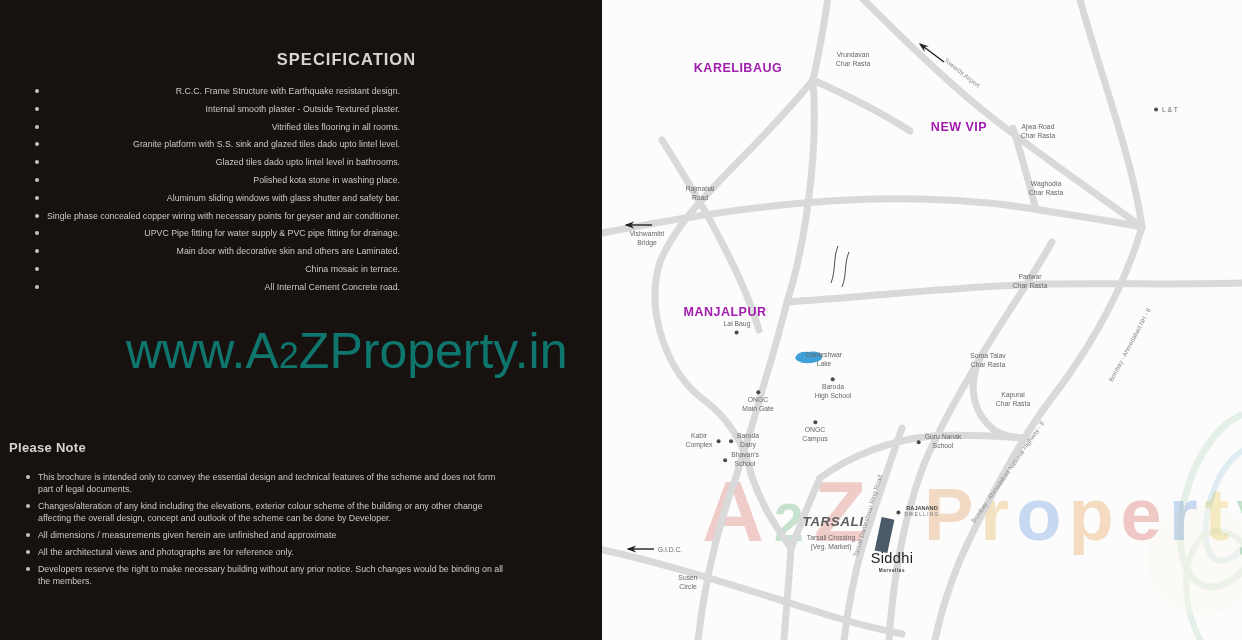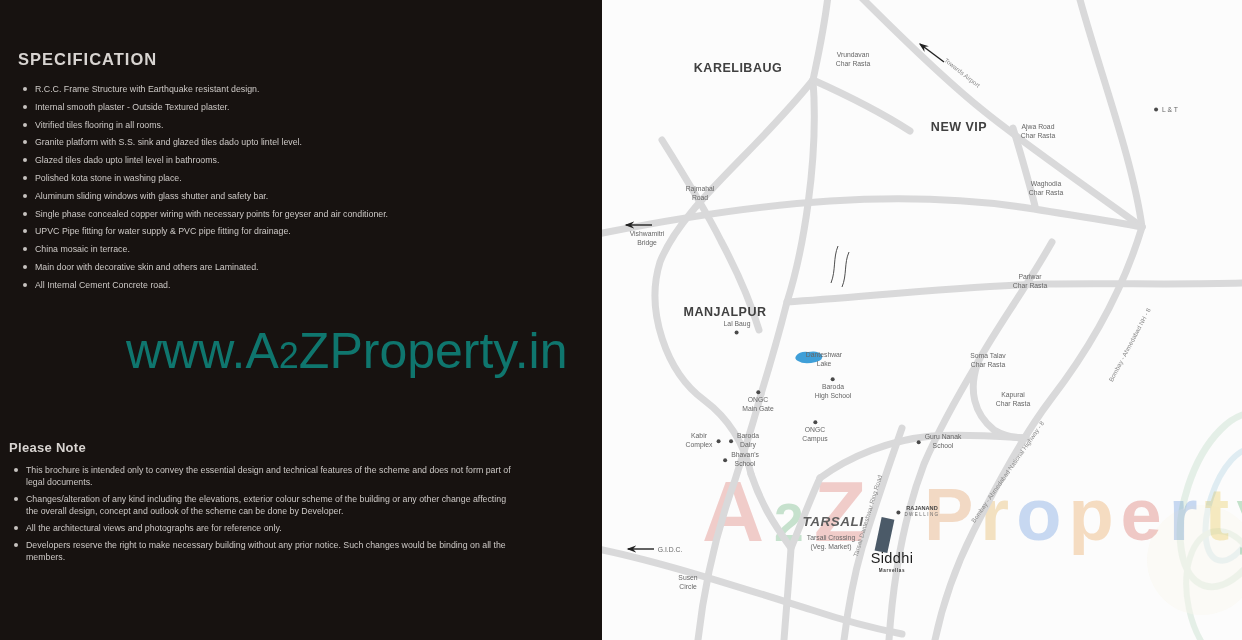--- a/index.html
+++ b/index.html
@@ -1,23 +1,23 @@
 <!DOCTYPE html>
 <html><head>
 <meta charset="utf-8">
 <style>
   html,body{margin:0;padding:0;background:#333;}
   #page{position:relative;width:1242px;height:640px;overflow:hidden;
         font-family:"Liberation Sans",sans-serif;background:#fcfcfc;}
 
   
   .left-panel{position:absolute;left:0;top:0;width:602px;height:640px;background:#171210;}
-  .spec{position:absolute;left:18px;top:50px;}
+  .spec{position:absolute;left:18px;top:50px;text-align:right;}
   .spec h1{margin:0 0 14px 0;font-size:16.5px;font-weight:700;color:#d8d4d1;letter-spacing:1px;}
-  .dark-list{list-style:none;margin:4px;padding:0;}
+  .dark-list{list-style:none;margin:16px;padding:0;}
   .dark-list li{position:relative;padding-left:13px;font-size:8.8px;line-height:12px;color:#cdc9c6;}
   .spec .dark-list li{margin-bottom:5.8px;}
   .dark-list li::before{content:"";position:absolute;left:1px;top:4px;width:4px;height:4px;
         border-radius:50%;background:#c6c2bf;}
   .notes{position:absolute;left:9px;top:440px;width:512px;}
   .notes h2{margin:0 0 9px 0;font-size:13px;font-weight:700;color:#d8d4d1;letter-spacing:.3px;}
   .notes .dark-list li{margin-bottom:5px;max-width:505px;}
 
   
   .wm-left{position:absolute;left:126px;top:322px;z-index:6;font-size:50px;color:#0f766e;
@@ -30,21 +30,21 @@
 
   
   .wm-map{position:absolute;z-index:1;font-weight:700;white-space:nowrap;}
   .wm-a2z{left:100px;top:462px;font-size:86px;letter-spacing:10px;opacity:.28;text-align:right;}
   .wm-prop{left:322px;top:472px;font-size:74px;letter-spacing:7px;opacity:.30;}
 
   
   .map-labels{position:absolute;left:0;top:0;width:640px;height:640px;z-index:3;}
   .map-label{position:absolute;transform:translate(-50%,-50%);font-size:6.8px;line-height:1.3;
         color:#666;text-align:center;white-space:nowrap;}
-  .map-label.area{font-weight:700;font-size:12.5px;color:#404040;letter-spacing:.5px;}
+  .map-label.area{font-weight:700;font-size:12.5px;color:#a21caf;letter-spacing:.5px;}
   .map-label.area.lg{font-size:13.5px;color:#5e5e5e;}
   .map-label.rot{font-size:6.3px;color:#8a8a8a;}
   .map-label.dev .ml-line:first-child{font-size:5.6px;font-weight:700;color:#474747;}
   .map-label.dev .ml-sub{font-size:4.6px;letter-spacing:1.4px;color:#6a6a6a;}
   .map-label.project .ml-line:first-child{font-size:14.5px;font-weight:400;color:#1d1d1d;letter-spacing:.4px;}
   .map-label.project .ml-sub{font-size:4.6px;font-weight:700;color:#3a3a3a;letter-spacing:.6px;}
   .poi-dot{position:absolute;width:4px;height:4px;border-radius:50%;background:#4a4a4a;}
   .dot-above{left:50%;top:-6px;transform:translateX(-50%);}
   .dot-below{left:50%;bottom:-6px;transform:translateX(-50%);}
   .dot-left{left:-8px;top:50%;transform:translateY(-50%);}
@@ -61,31 +61,32 @@
       <ul class="dark-list">
           <li>R.C.C. Frame Structure with Earthquake resistant design.</li>
           <li>Internal smooth plaster - Outside Textured plaster.</li>
           <li>Vitrified tiles flooring in all rooms.</li>
           <li>Granite platform with S.S. sink and glazed tiles dado upto lintel level.</li>
           <li>Glazed tiles dado upto lintel level in bathrooms.</li>
           <li>Polished kota stone in washing place.</li>
           <li>Aluminum sliding windows with glass shutter and safety bar.</li>
           <li>Single phase concealed copper wiring with necessary points for geyser and air conditioner.</li>
           <li>UPVC Pipe fitting for water supply &amp; PVC pipe fitting for drainage.</li>
+          <li>Main door with decorative skin and others are Laminated.</li>
           <li>China mosaic in terrace.</li>
-          <li>Main door with decorative skin and others are Laminated.</li>
           <li>All Internal Cement Concrete road.</li>
         </ul>
     </div>
 
     <div class="notes">
       <h2>Please Note</h2>
       <ul class="dark-list">
           <li>This brochure is intended only to convey the essential design and technical features of the scheme and does not form part of legal documents.</li>
           <li>Changes/alteration of any kind including the elevations, exterior colour scheme of the building or any other change affecting the overall design, concept and outlook of the scheme can be done by Developer.</li>
+          <li>All dimensions / measurements given herein are unfinished and approximate</li>
           <li>All the architectural views and photographs are for reference only.</li>
           <li>Developers reserve the right to make necessary building without any prior notice. Such changes would be binding on all the members.</li>
         </ul>
     </div>
   </div>
 
   <div class="wm-left"><span>www.A</span><span class="wm-two">2</span><span>ZProperty.in</span></div>
 
   <div class="map-panel">
 

